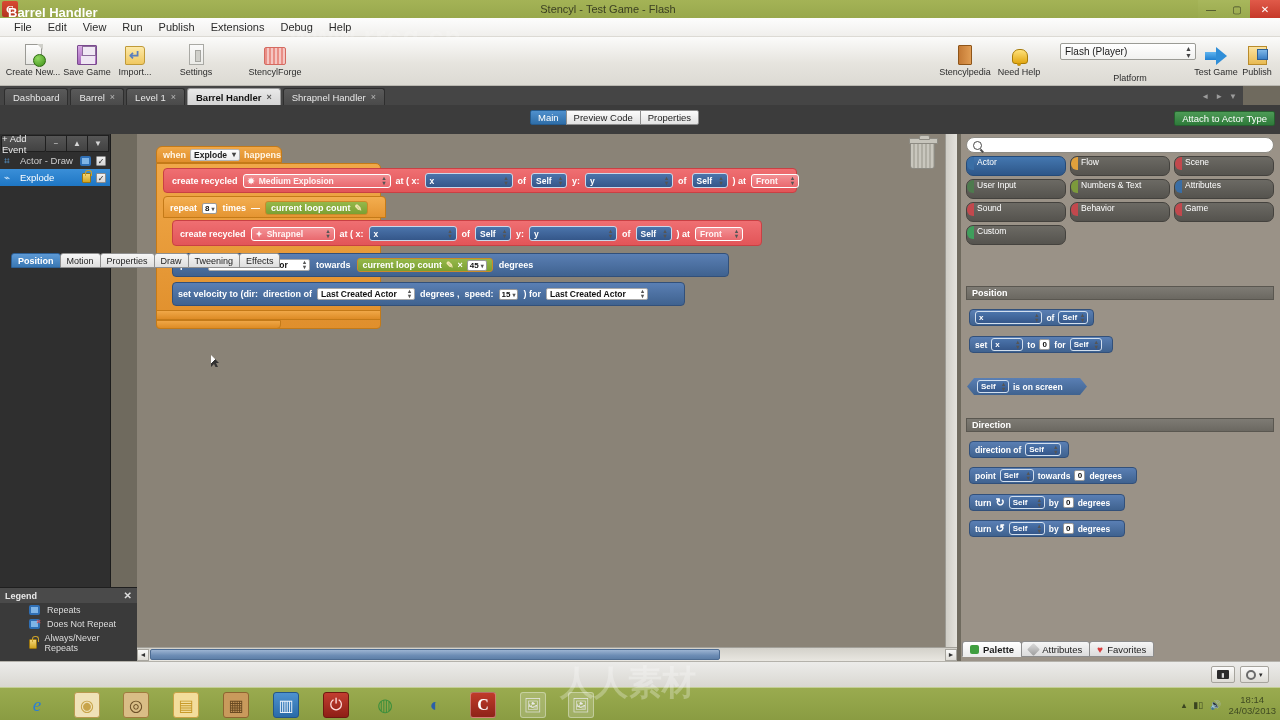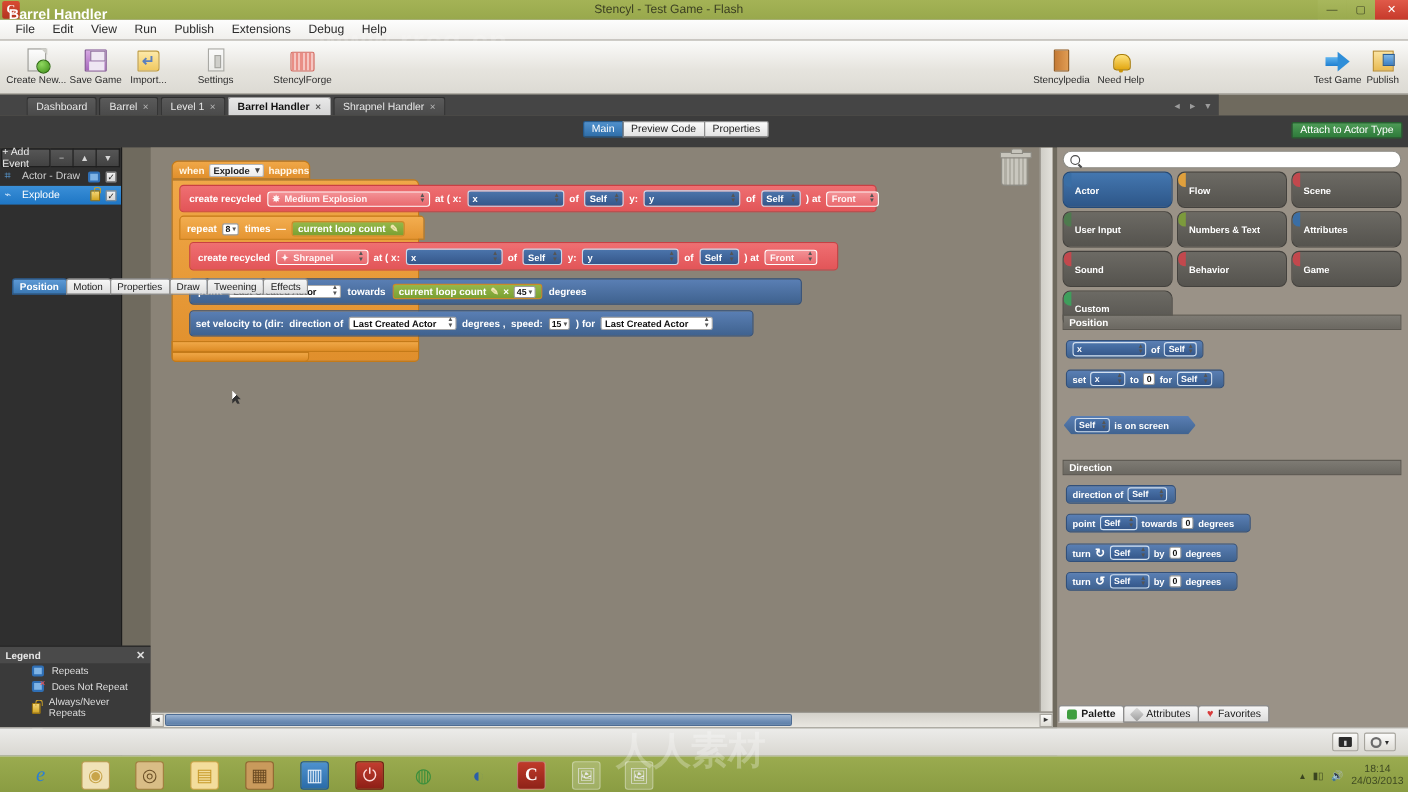--- a/index.html
+++ b/index.html
@@ -149,22 +149,22 @@
     position: relative;
   }
   .platform-select .spin {
     position: absolute; right: 3px; top: 1px; font-size: 7px; line-height: 7px;
     color: #444; display: flex; flex-direction: column;
   }
   .platform-lbl { text-align: center; font-size: 9px; margin-top: 13px; color: #2c2c2c; }
 
   
   .tabstrip {
-    position: absolute; left: 0; top: 86px; width: 1108px; height: 19px;
-    background: #454545; display: flex; align-items: flex-end; padding-left: 20px;
+    position: absolute; left: 0; top: 86px; width: 1243px; height: 19px;
+    background: #454545; display: flex; align-items: flex-end;
   }
   .etab {
     height: 17px; display: flex; align-items: center; gap: 5px;
     padding: 0 8px; margin-right: 2px; font-size: 9.5px; color: #e8e8e8;
     background: linear-gradient(#5a5a5a,#4a4a4a);
     border-radius: 3px 3px 0 0; border: 1px solid #2e2e2e; border-bottom: none;
   }
   .etab.active {
     background: linear-gradient(#e9e9e9,#d4d4d4); color: #111; font-weight: bold;
     border-color: #9a9a9a;
@@ -413,22 +413,22 @@
   .search-ic:after { content: ''; position: absolute; right: -3px; bottom: -3px;
                      width: 4px; height: 1.5px; background: #4a4a4a; transform: rotate(45deg); }
   .search-inp { border: none; outline: none; font-size: 9px; flex: 1;
                 font-family: "Liberation Sans", sans-serif; color: #222; }
 
   .cat-grid {
     position: absolute; left: 5px; top: 22px; width: 309px;
     display: grid; grid-template-columns: 100px 100px 100px; gap: 3px 4px;
   }
   .cat {
-    height: 33px; border-radius: 7px; display: flex; align-items: center;
-    font-size: 8.5px; font-weight: bold; color: #ffffff; padding-left: 4px;
+    height: 20px; border-radius: 7px; display: flex; 
+    font-size: 8.5px; font-weight: normal; color: #ffffff; padding-left: 4px;
     background: linear-gradient(#6c6a64,#55534e); border: 1px solid #44423e;
     position: relative; overflow: hidden;
   }
   .cat .swatch { width: 7px; height: 13px; border-radius: 6px 0 0 6px;
                  position: absolute; left: 0; top: 0; }
   .cat .ctxt { margin-left: 6px; }
   .cat.active { background: linear-gradient(#3f72ae,#2b5party); }
   .cat.active { background: linear-gradient(#4477b0,#2d5688); border-color:#244a78; }
 
   .subtabs {
@@ -590,20 +590,30 @@
         </div>
       <div class="lbl">Stencylpedia</div>
     </div>
     <div class="tb-item" style="left:988px;">
       <div class="ic">
           <div class="icon-bell"></div>
         </div>
       <div class="lbl">Need Help</div>
     </div>
 
+    <div class="platform-wrap" style="left:1060px; width:140px;">
+      <div class="platform-select">
+        <span>Flash (Player)</span>
+        <span class="spin">
+            <span>▲</span>
+            <span>▼</span>
+          </span>
+      </div>
+      <div class="platform-lbl">Platform</div>
+    </div>
 
     <div class="tb-item" style="left:1185px;">
       <div class="ic">
           <div class="icon-arrow-right"></div>
         </div>
       <div class="lbl">Test Game</div>
     </div>
     <div class="tb-item" style="left:1234px; width:46px;">
       <div class="ic">
           <div class="icon-publish"></div>

